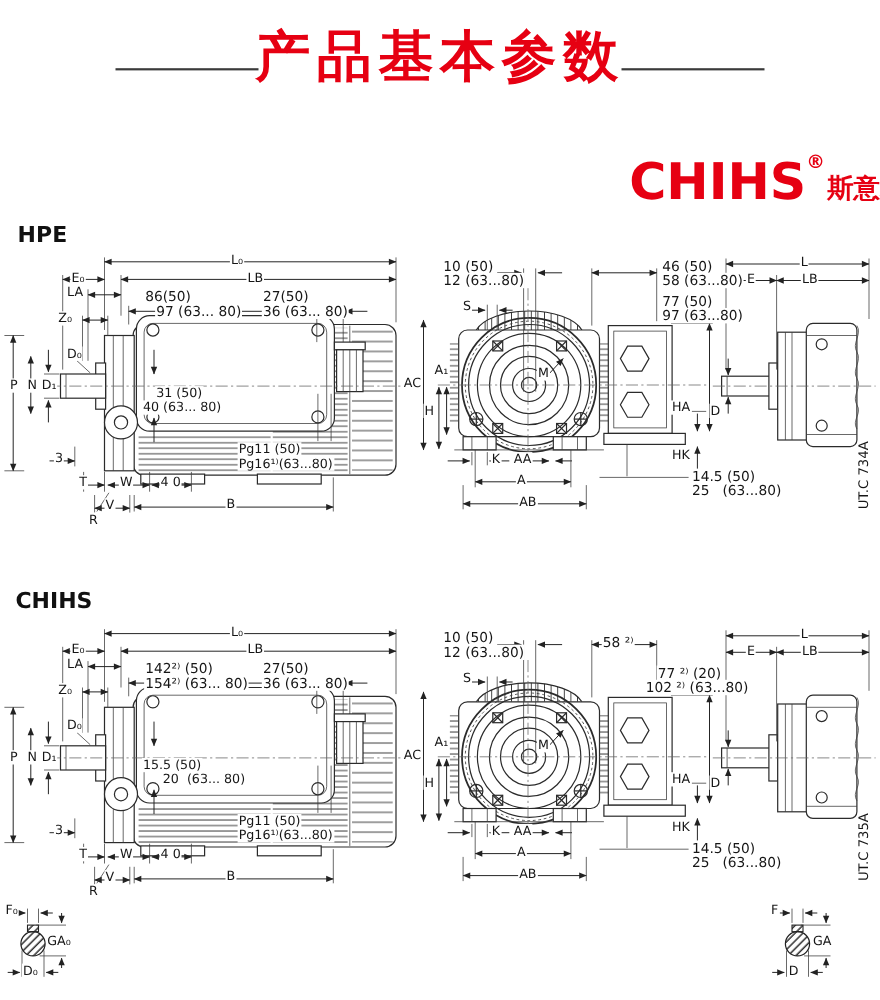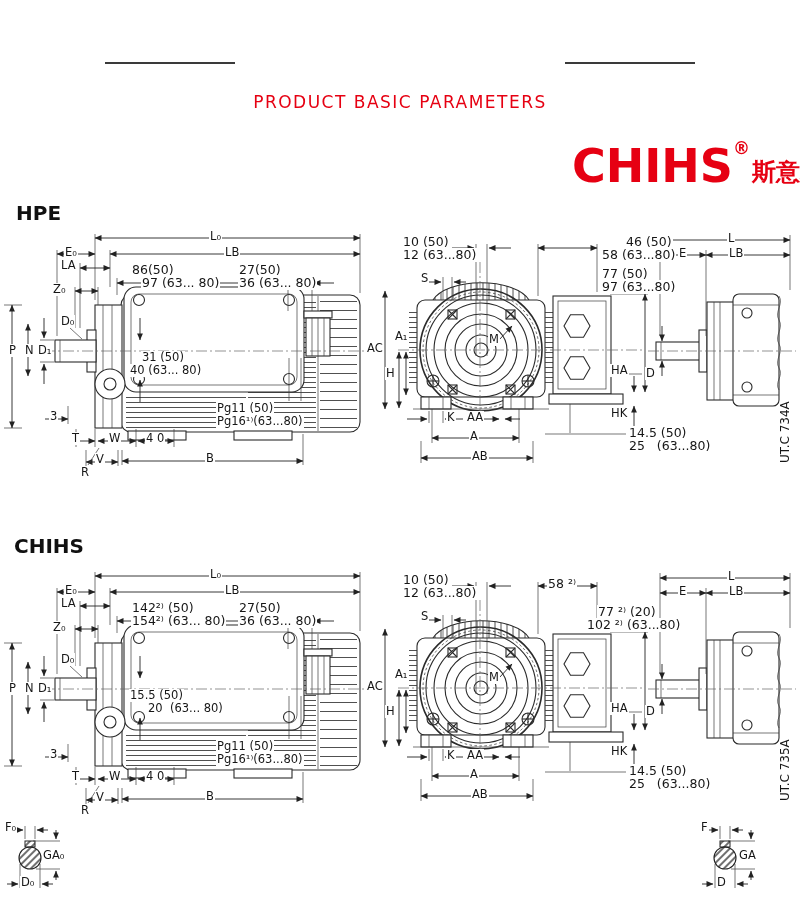--- a/index.html
+++ b/index.html
@@ -37,21 +37,21 @@
   .dim{marker-start:url(#ah);marker-end:url(#ah)}
   .de{marker-end:url(#ah)}
 </style>
 </head>
 <body>
 
 <div class="page">
 
   <div class="hline" style="left:105px;width:130px"></div>
   <div class="hline" style="left:565px;width:130px"></div>
-  <div class="title-en">PRODUCT BASIC PARAMETERS</div>
+  <div class="title-cn">产品基本参数</div>
 
   <div class="brand"><span class="b">CHIHS</span><span class="r">®</span><span class="c">斯意赫</span></div>
 
   <div class="sec" style="left:16px;top:201px">HPE</div>
   <div class="sec" style="left:14px;top:534px">CHIHS</div>
 
   <svg width="800" height="909" viewBox="0 0 800 909">
     <defs>
       <marker id="ah" viewBox="0 0 10 10" refX="9" refY="5" markerWidth="9" markerHeight="8" orient="auto-start-reverse">
         <path d="M0,1 L9.5,5 L0,9 z" fill="#222"></path>
@@ -332,21 +332,21 @@
       <span class="lbl" style="left: 71px; top: 432px;">T</span>
       <span class="lbl" style="left: 108px; top: 432px;">W</span>
       <span class="lbl" style="left: 145px; top: 432px;">4 0</span>
       <span class="lbl" style="left: 95px; top: 453px;">V</span>
       <span class="lbl" style="left: 80px; top: 466px;">R</span>
       <span class="lbl" style="left: 205px; top: 452px;">B</span>
       <span class="lbl" style="left: 216px; top: 402px;">Pg11 (50)</span>
       <span class="lbl" style="left: 216px; top: 415px;">Pg16¹⁾(63...80)</span>
       <span class="lbl b13" style="left: 402px; top: 235px;">10 (50)</span>
       <span class="lbl b13" style="left: 402px; top: 248px;">12 (63...80)</span>
-      <span class="lbl b13" style="left: 625px; top: 235px;">46 (50)</span>
+      <span class="lbl b13" style="left: 601px; top: 235px;">46 (50)</span>
       <span class="lbl b13" style="left: 601px; top: 248px;">58 (63...80)</span>
       <span class="lbl b13" style="left: 601px; top: 267px;">77 (50)</span>
       <span class="lbl b13" style="left: 601px; top: 280px;">97 (63...80)</span>
       <span class="lbl" style="left: 420px; top: 272px;">S</span>
       <span class="lbl" style="left: 394px; top: 330px;">A₁</span>
       <span class="lbl" style="left: 366px; top: 342px;">AC</span>
       <span class="lbl" style="left: 385px; top: 367px;">H</span>
       <span class="lbl" style="left: 488px; top: 333px;">M</span>
       <span class="lbl" style="left: 446px; top: 411px;">K</span>
       <span class="lbl" style="left: 466px; top: 411px;">AA</span>

